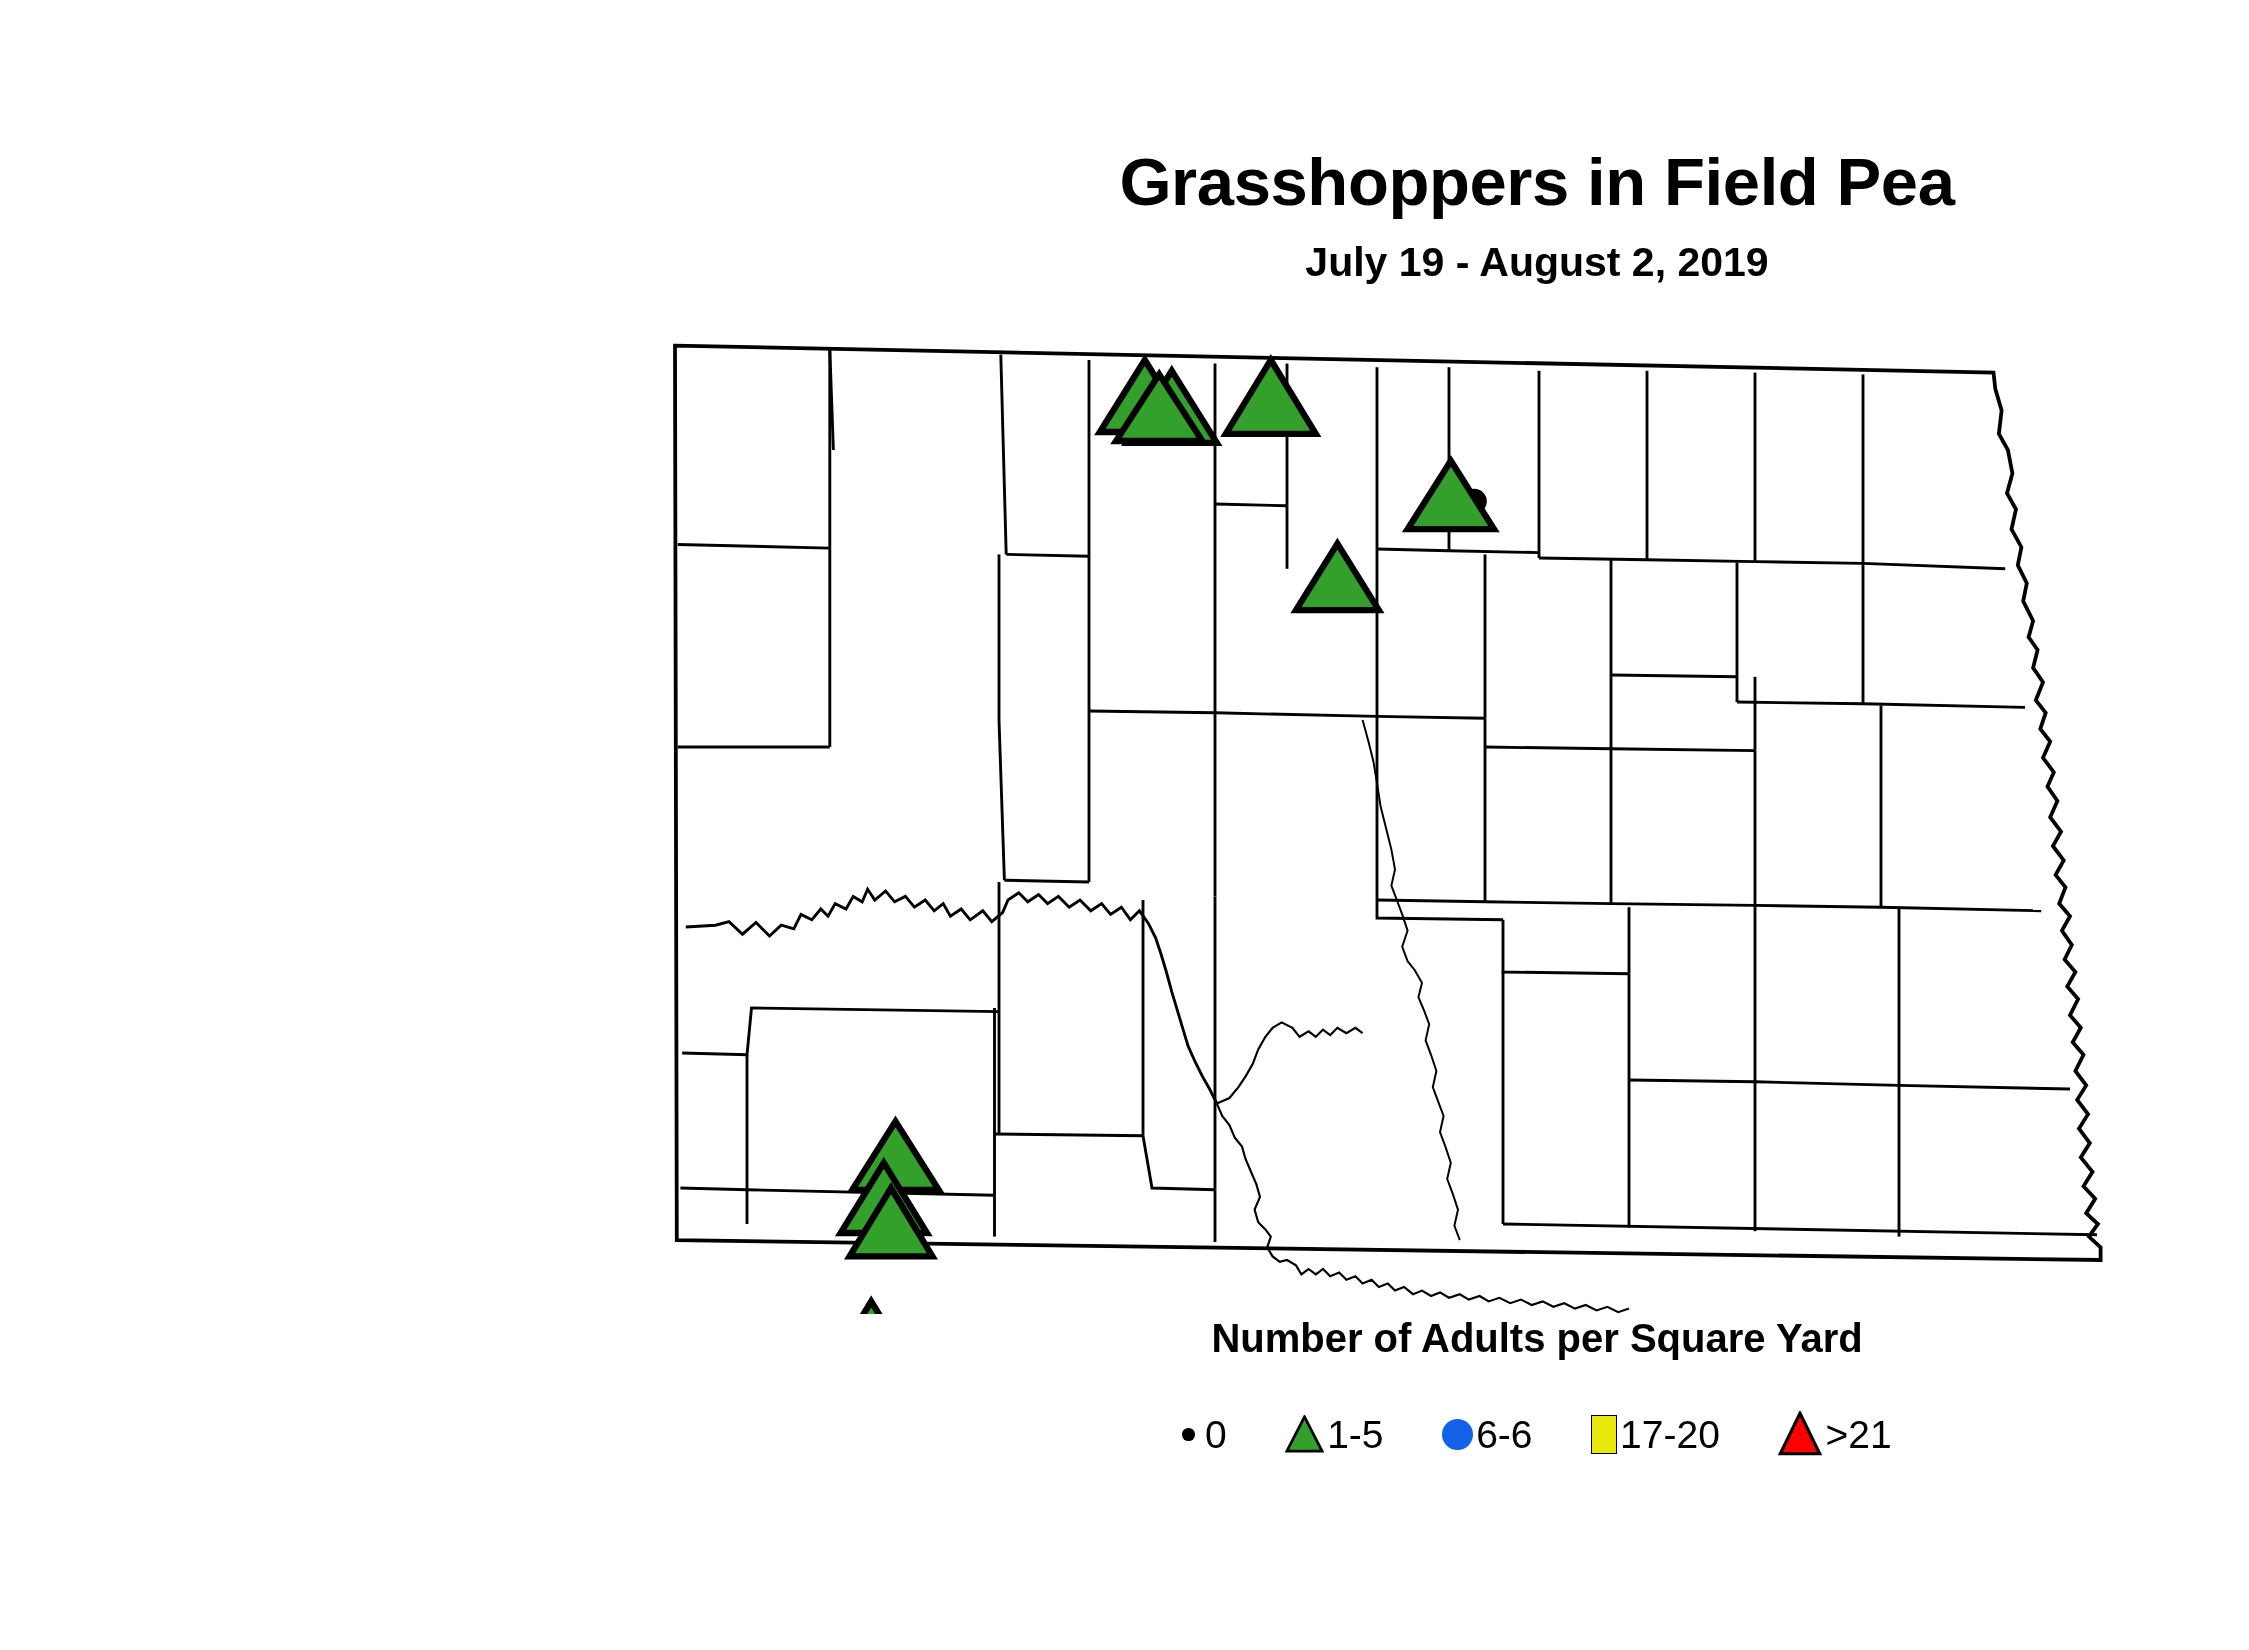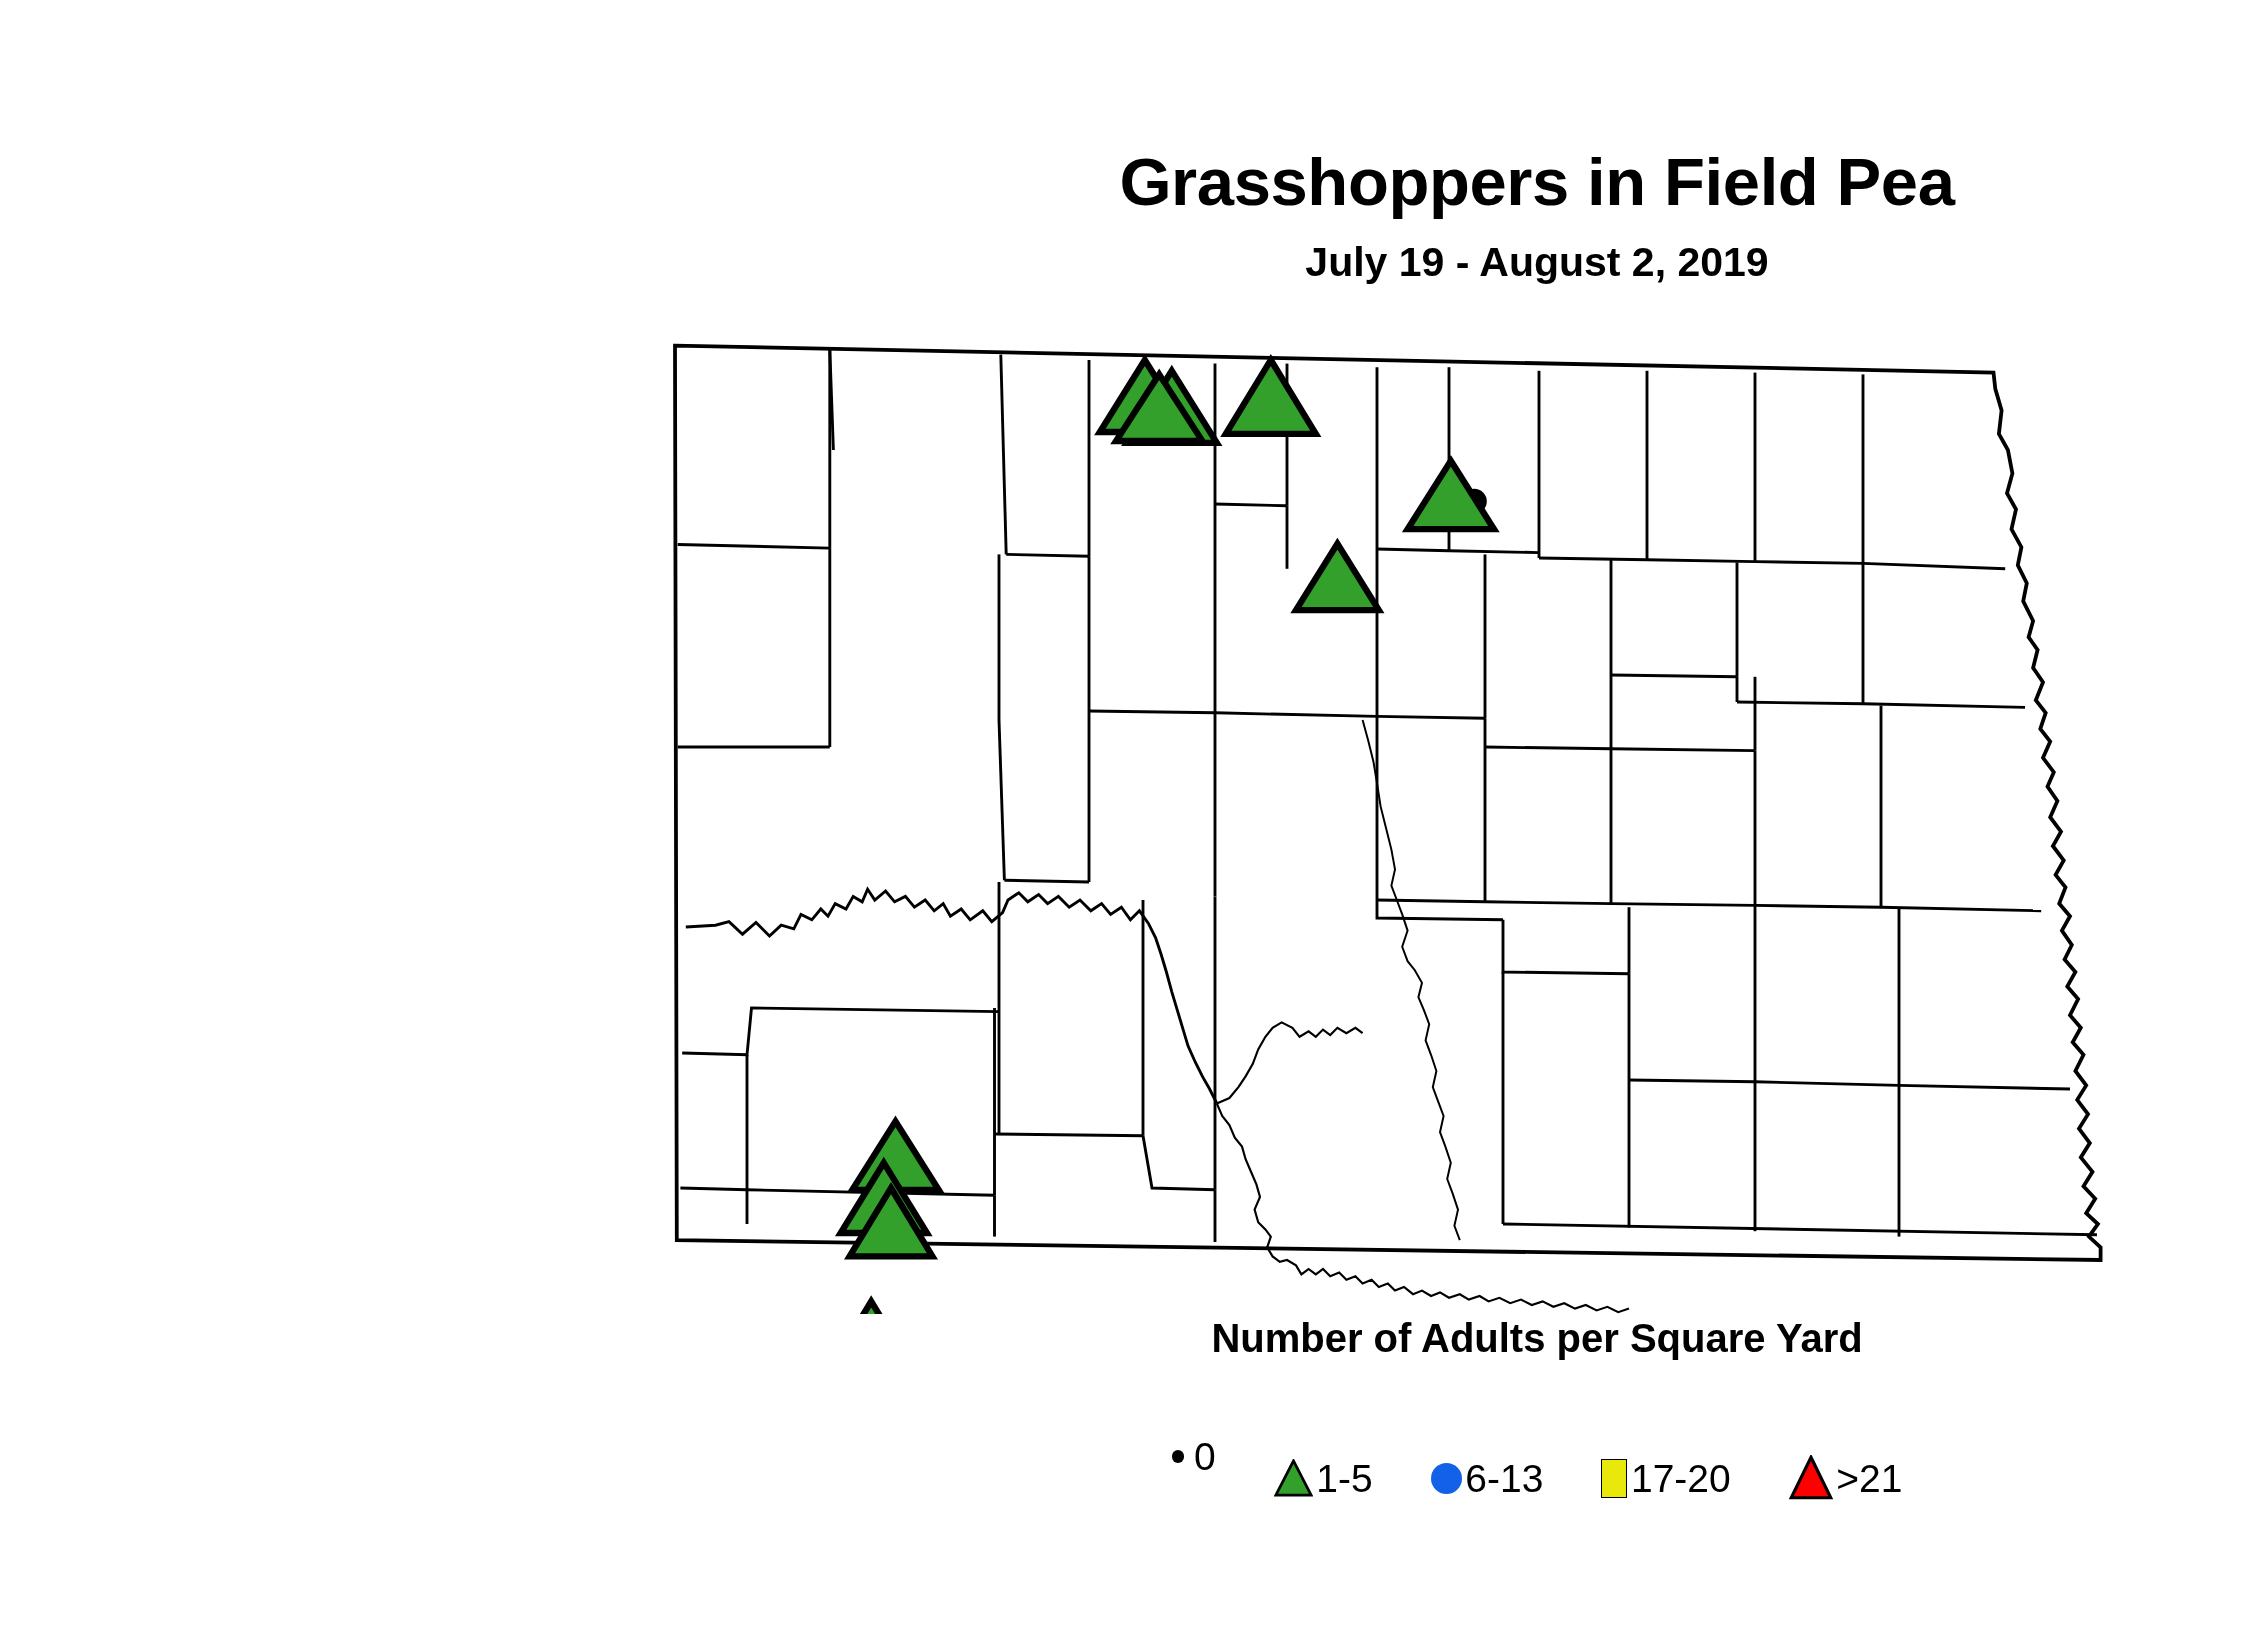--- a/index.html
+++ b/index.html
@@ -78,21 +78,21 @@
     display: flex;
     justify-content: center;
     align-items: center;
     gap: 0;
   }
   .legend-item {
     display: flex;
     align-items: center;
     white-space: nowrap;
   }
-  .legend-item + .legend-item { margin-left: 58px; margin-top: 44px; }
+  .legend-item + .legend-item { margin-left: 58px; }
   .legend-label {
     font-size: 39px;
     font-weight: normal;
     line-height: 1.0;
     margin-left: 3.6px;
   }
   .sym {
     display: inline-block;
     flex: none;
   }
@@ -319,21 +319,21 @@
         <span class="sym">
           <svg width="39" height="38" viewBox="0 0 86 84">
             <polygon points="43,4 82,80 4,80" fill="#33a02c" stroke="#000000" stroke-width="6"></polygon>
           </svg>
         </span>
         <span class="legend-label">1-5</span>
       </div>
 
       <div class="legend-item">
         <span class="sym sym-circle-blue"></span>
-        <span class="legend-label">6-13</span>
+        <span class="legend-label">6-6</span>
       </div>
 
       <div class="legend-item">
         <span class="sym sym-square-yellow"></span>
         <span class="legend-label">17-20</span>
       </div>
 
       <div class="legend-item">
         <span class="sym">
           <svg width="44" height="45" viewBox="0 0 98 100">

